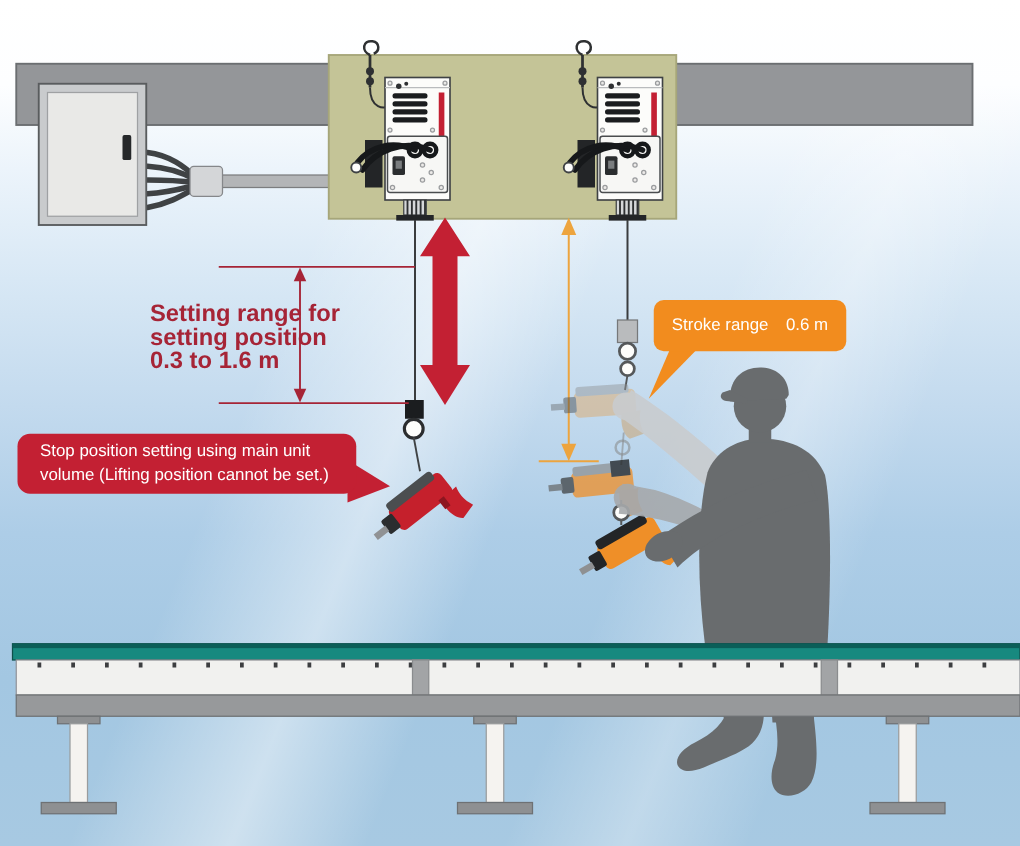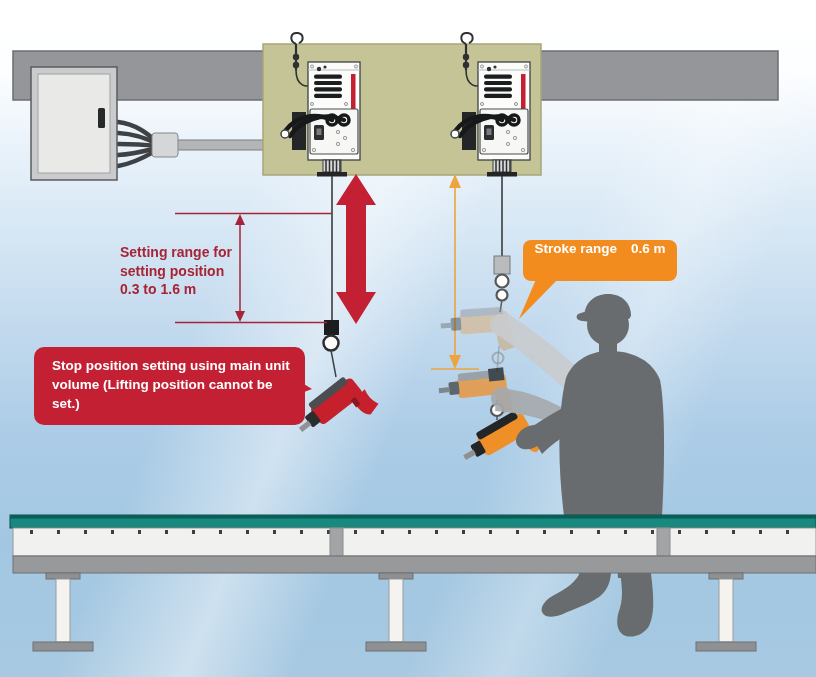--- a/index.html
+++ b/index.html
@@ -8,30 +8,29 @@
     position:relative;width:816px;height:677px;overflow:hidden;
     background:linear-gradient(180deg,#ffffff 0%,#fdfeff 10%,#ecf4fb 20%,#d8e8f5 33%,#c3daee 48%,#adcde7 63%,#a3c7e2 80%,#a7c9e2 100%);
   }
   .stage::before{
     content:"";position:absolute;inset:0;z-index:0;pointer-events:none;
     background:linear-gradient(112deg,rgba(255,255,255,0) 30%,rgba(255,255,255,.45) 42%,rgba(255,255,255,0) 52%,rgba(255,255,255,0) 62%,rgba(255,255,255,.30) 71%,rgba(255,255,255,0) 80%);
   }
   svg.scene{position:absolute;left:0;top:0;z-index:1;}
   .note-setting{
     position:absolute;left:120px;top:243px;z-index:2;
-    color:var(--dim-red,#a62436);font-size:14px;font-weight:600;line-height:18.5px;
+    color:var(--dim-red,#a62436);font-size:19px;font-weight:600;line-height:18.5px;
   }
   .callout{
-    position:absolute;z-index:2;color:#fff;font-weight:bold;font-size:13.5px;line-height:1.4;
-    border-radius:10px;box-sizing:border-box;display:flex;
+    position:absolute;z-index:2;color:#fff;font-weight:normal;font-size:13.5px;line-height:1.4;
+    border-radius:10px;box-sizing:border-box;display:flex;align-items:center;
   }
   .callout.red{
-    left:14px;top:347px;width:271px;height:78px;padding:10px 12px 10px 18px;
+    left:14px;top:347px;width:271px;height:48px;padding:10px 12px 10px 18px;
     background:var(--accent-red,#c32033);
-    margin-left:20px;
   }
   .callout.orange{
     left:523px;top:240px;width:154px;height:41px;border-radius:8px;
     background:var(--accent-orange,#f28c1e);justify-content:center;gap:14px;
   }
 </style>
 </head>
 <body>
 
 <div class="stage">

